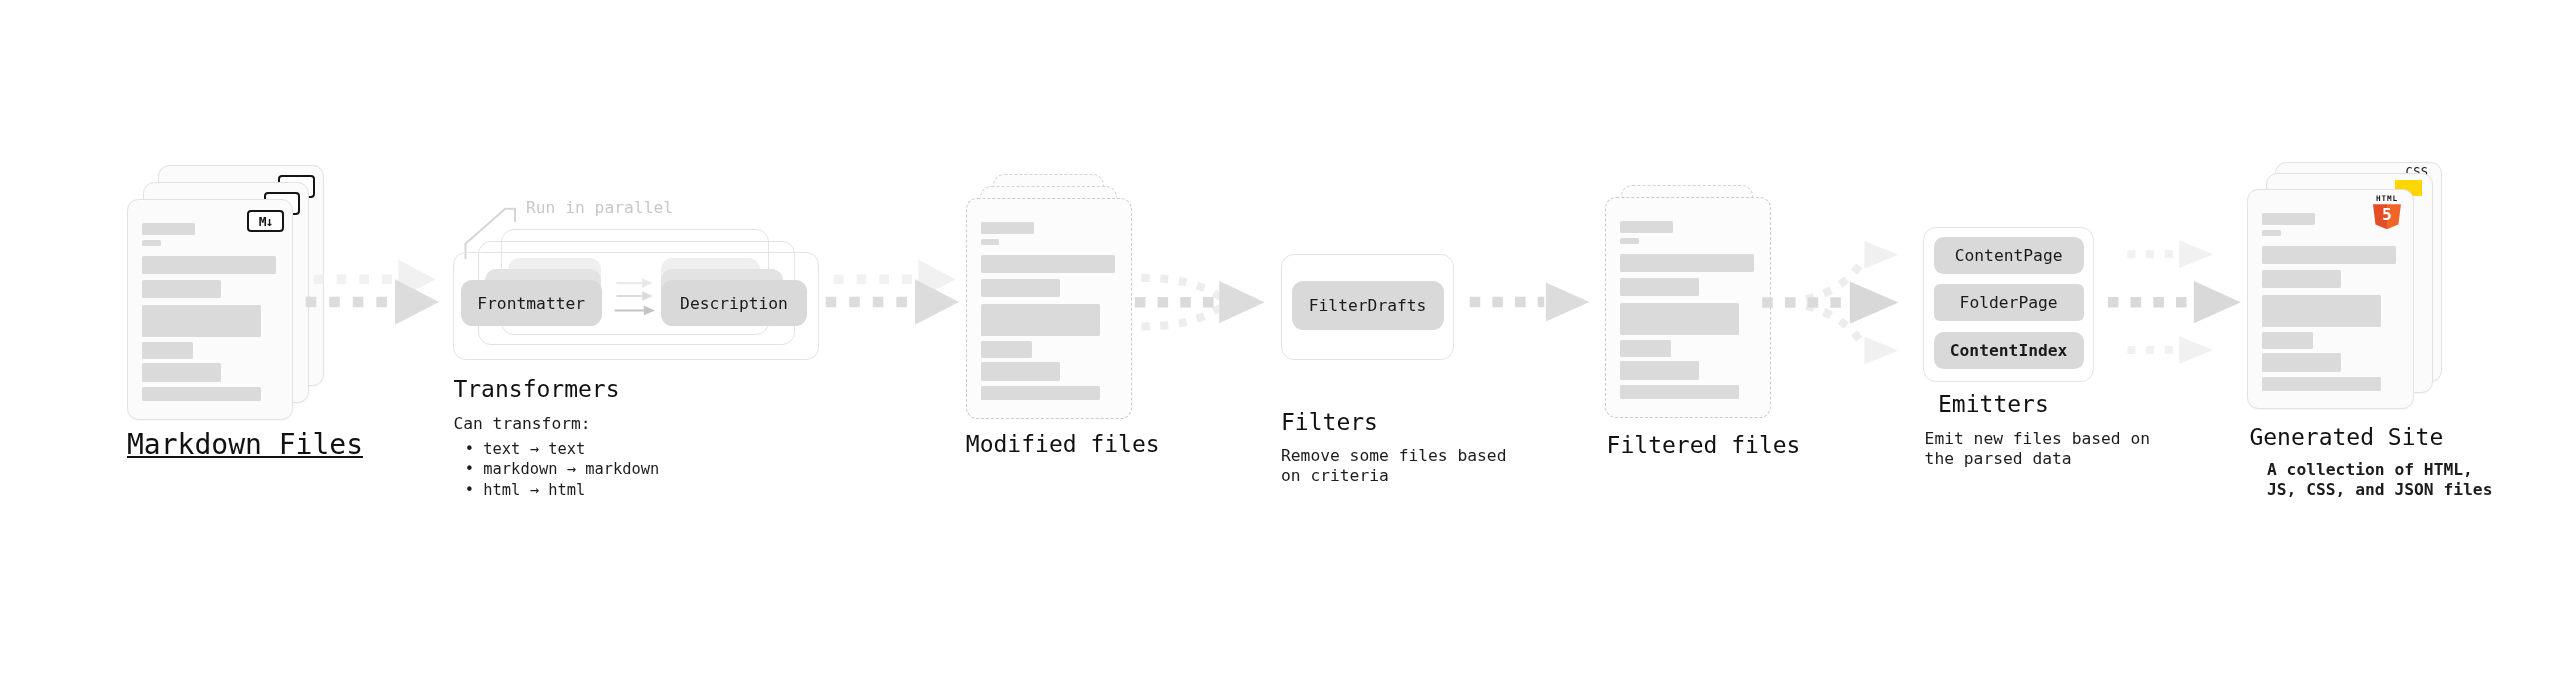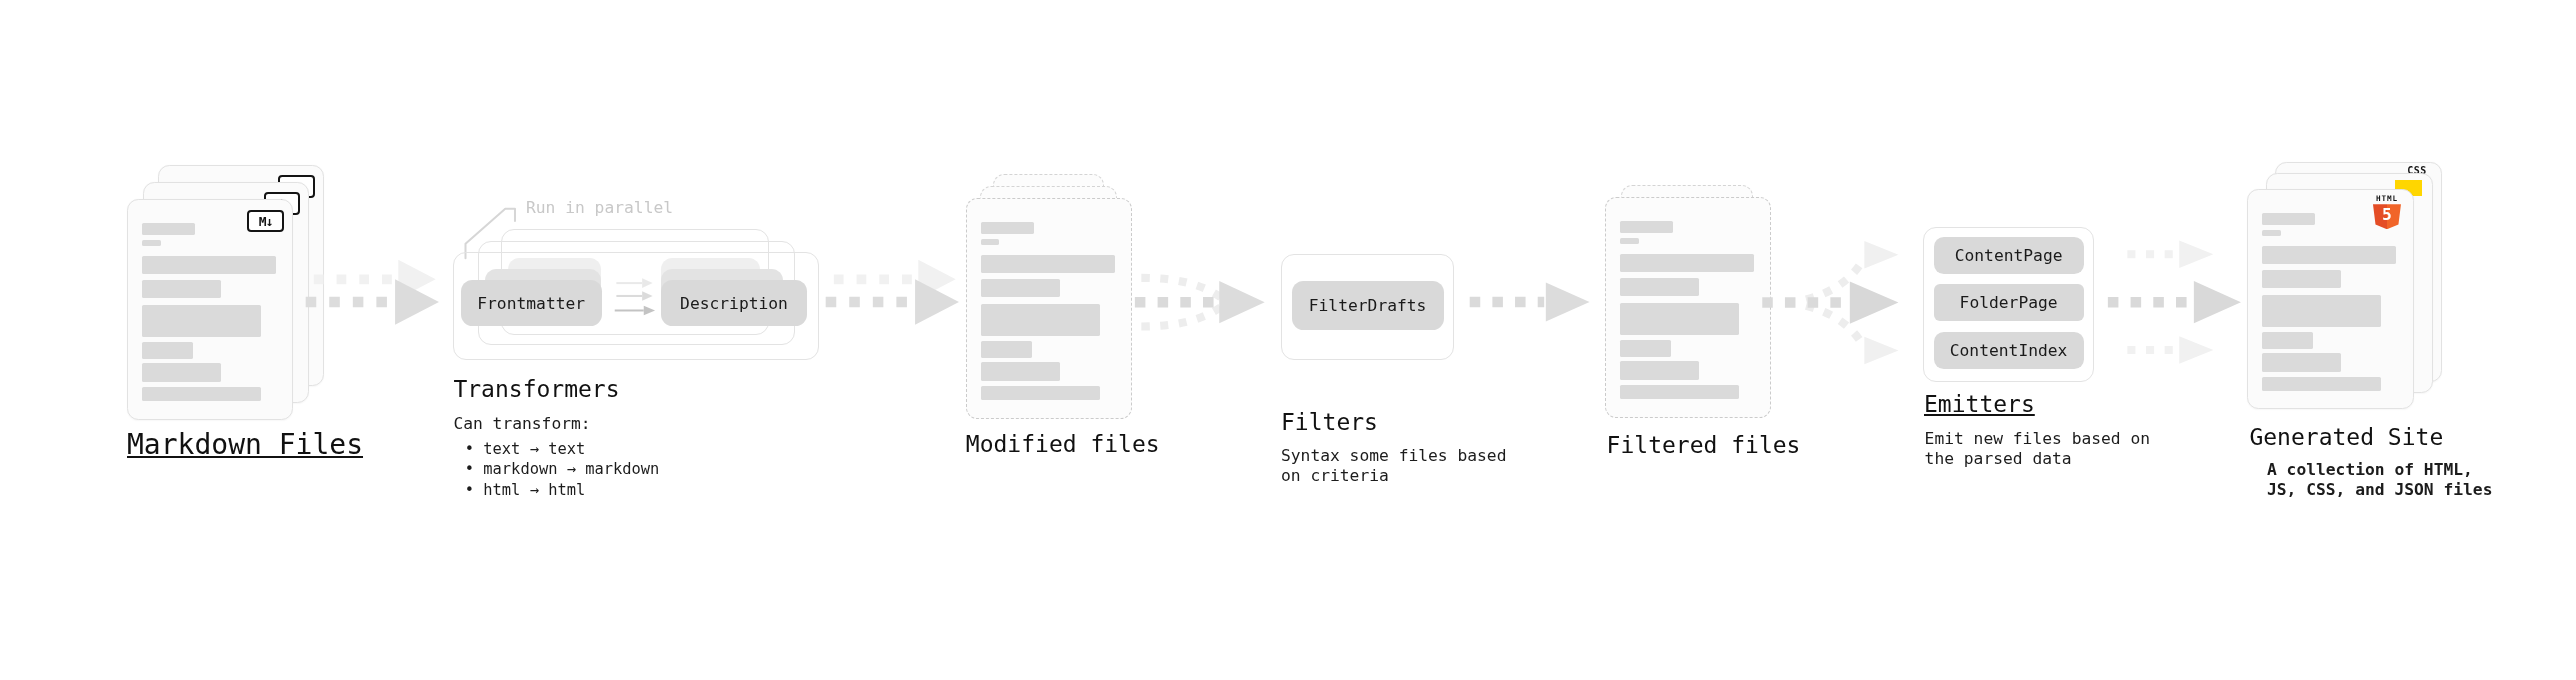--- a/index.html
+++ b/index.html
@@ -25,21 +25,21 @@
 
   
   .md-badge{
     position:absolute;top:9.8px;right:8.1px;width:32.5px;height:18.7px;background:#fff;
     border:2.4px solid #141414;border-radius:4.1px;display:flex;align-items:center;justify-content:center;
     font-size:13px;font-weight:bold;letter-spacing:-0.8px;color:#141414;line-height:1;
   }
 
   
   .css-icon{position:absolute;top:3.3px;right:11.4px;width:26px;text-align:center;}
-  .css-icon .css-txt{font-size:10px;font-weight:bold;letter-spacing:0.4px;color:#141414;line-height:1;}
+  .css-icon .css-txt{font-size:12px;font-weight:normal;letter-spacing:0.4px;color:#141414;line-height:1;}
   .css-icon .css-bar{height:3.3px;margin-top:1.6px;border-radius:0.8px;background:var(--css-blue,#2b6bfd);}
   .js-icon{position:absolute;top:5.7px;right:9.8px;width:27px;height:16.3px;background:var(--js-yellow,#ffd600);}
   .html5-icon{position:absolute;top:4.9px;right:9.8px;width:32.5px;text-align:center;}
   .html5-icon .h5-label{font-size:7.7px;font-weight:bold;letter-spacing:0.8px;color:#141414;line-height:1;}
   .html5-icon .h5-shield{
     width:28px;height:25px;margin:1.6px auto 0;
     background:linear-gradient(90deg,var(--html5-orange,#e44d26) 50%,var(--html5-orange-light,#f16529) 50%);
     clip-path:polygon(0 0,100% 0,91% 81%,50% 100%,9% 81%);
     display:flex;align-items:center;justify-content:center;
     color:#fff;font-size:16.3px;font-weight:bold;line-height:1;padding-bottom:2.4px;box-sizing:border-box;
@@ -190,21 +190,21 @@
     <polygon points="110,48 166,74 110,100" fill="#dcdcdc"></polygon>
   </svg>
 
   <div class="abs" style="left:1281px;top:228px;width:260px;height:260px;">
     <div class="frame" style="left:0px;top:26px;width:173px;height:106px;"></div>
     <div class="pill" style="left:10.6px;top:53px;width:152px;height:49px;">
         <span>FilterDrafts</span>
       </div>
     <div class="heading abs" style="left:0px;top:180px;">Filters</div>
     <div class="desc abs" style="left:0px;top:218px;">
-      <div>Syntax some files based</div>
+      <div>Remove some files based</div>
       <div>on criteria</div>
     </div>
   </div>
 
   <svg class="arrow" style="left:1463px;top:268px;" width="130" height="68" viewBox="0 0 160 84">
     <line x1="8" y1="42" x2="100" y2="42" stroke="#dadada" stroke-width="13" stroke-dasharray="13 15"></line>
     <polygon points="102,18 156,42 102,66" fill="#dcdcdc"></polygon>
   </svg>
 
   <div class="abs" style="left:1605px;top:163px;width:260px;height:341px;">
@@ -234,24 +234,24 @@
   </svg>
 
   <div class="abs" style="left:1923px;top:195px;width:260px;height:293px;">
     <div class="frame" style="left:0px;top:32px;width:171px;height:155px;"></div>
     <div class="pill" style="left:10.6px;top:42px;width:150px;height:37px;border-radius:9.8px;">
         <span>ContentPage</span>
       </div>
     <div class="pill" style="left:10.6px;top:89px;width:150px;height:37px;border-radius:6px;">
         <span>FolderPage</span>
       </div>
-    <div class="pill" style="left:10.6px;top:137px;width:150px;height:37px;border-radius:9.8px;">
+    <div class="pill" style="left:10.6px;top:137px;width:150px;height:37px;border-radius:9.8px;font-weight:bold;">
         <span>ContentIndex</span>
       </div>
-    <div class="heading abs" style="left:1px;top:195px;text-decoration:underline;">Emitters</div>
+    <div class="heading abs" style="left:15px;top:195px;">Emitters</div>
     <div class="desc abs" style="left:1.6px;top:234px;">
       <div>Emit new files based on</div>
       <div>the parsed data</div>
     </div>
   </div>
 
   <svg class="arrow" style="left:2103px;top:234px;" width="142" height="138" viewBox="0 0 175 170">
     <g>
       <line x1="30" y1="25" x2="92" y2="25" stroke="#f1f1f1" stroke-width="10" stroke-dasharray="10 13"></line>
       <polygon points="94,8 136,25 94,42" fill="#f1f1f1"></polygon>

